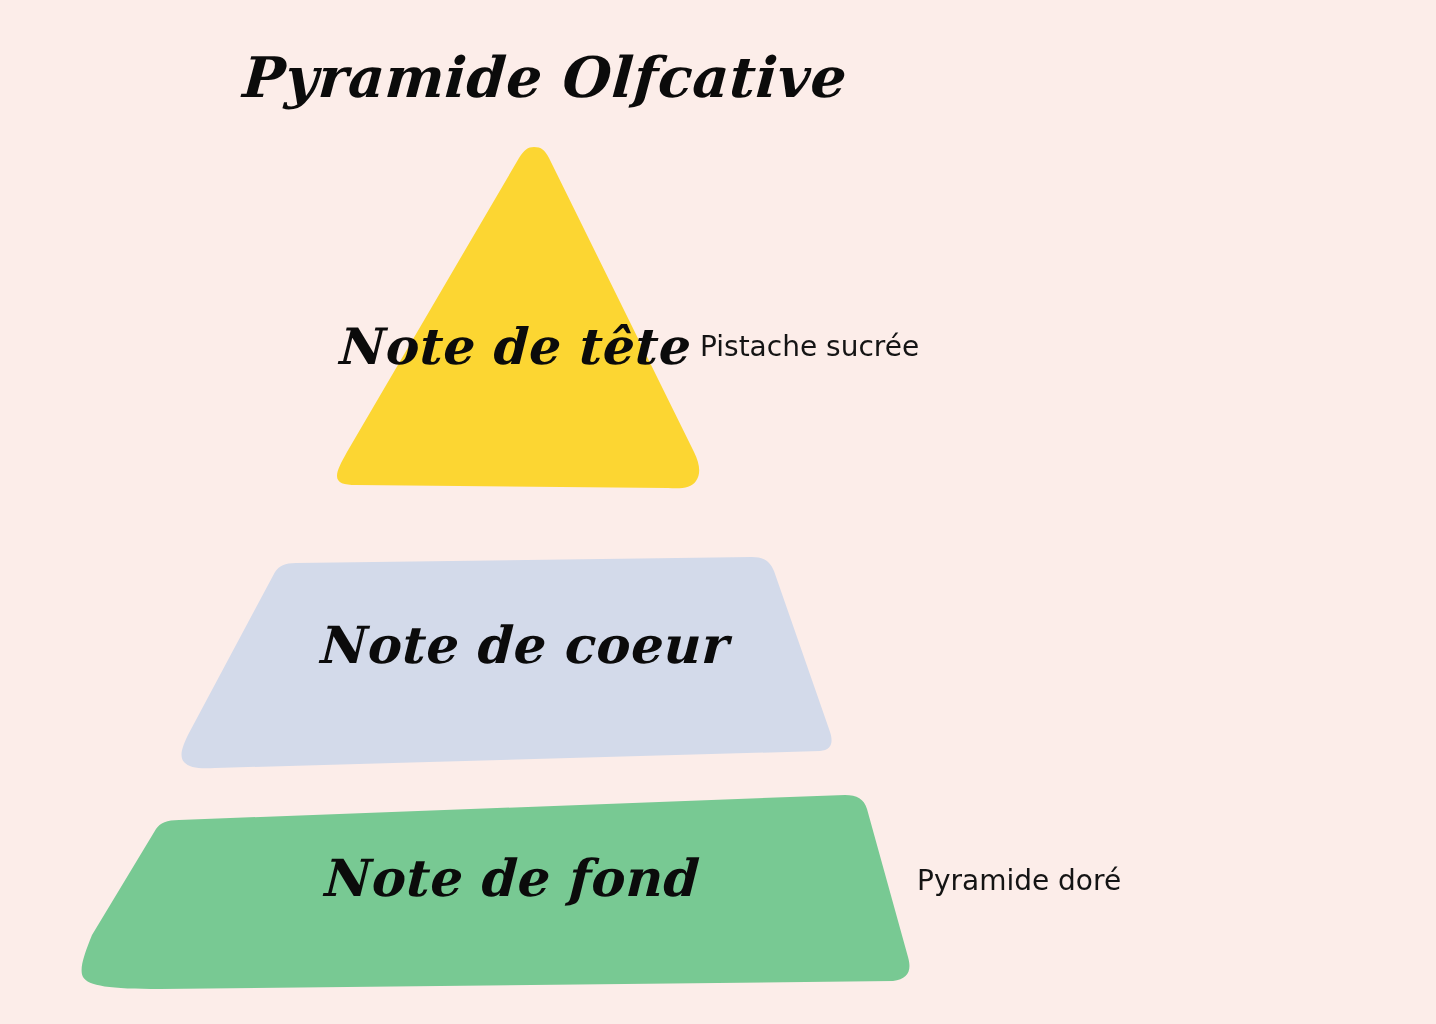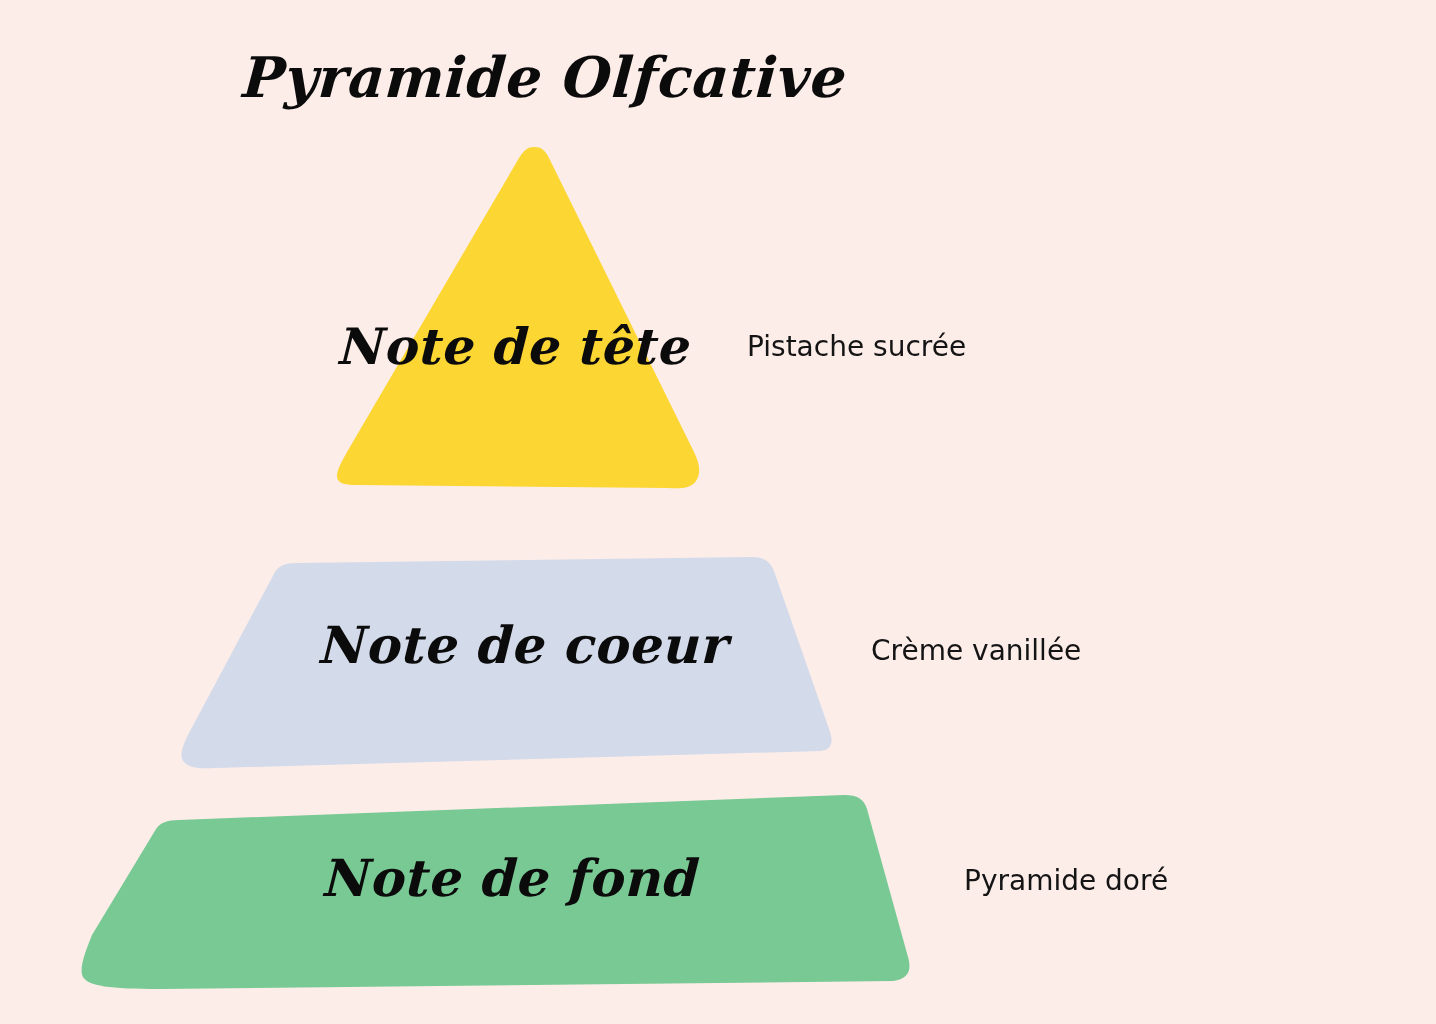--- a/index.html
+++ b/index.html
@@ -74,21 +74,20 @@
   }
 
   
   .note-desc {
     position: absolute;
     font-family: "DejaVu Sans", sans-serif;
     font-weight: 400;
     font-size: 28px;
     color: #141414;
     white-space: nowrap;
-    margin-left: 47px;
   }
   #desc-top   { left: 700px; top: 330px; }
   #desc-heart { left: 824px; top: 634px; }
   #desc-base  { left: 917px; top: 864px; }
 </style>
 </head>
 <body>
 
 <div id="page" style="background: rgb(252, 237, 233);">
 
@@ -131,17 +130,16 @@
   </svg>
 
   <div class="tier-label" id="label-top">Note de tête</div>
 
   <div class="tier-label" id="label-heart">Note de coeur</div>
 
   <div class="tier-label" id="label-base">Note de fond</div>
 
   <div class="note-desc" id="desc-top">Pistache sucrée</div>
 
-  <div class="note-desc" id="desc-heart">Crème vanillée</div>
 
   <div class="note-desc" id="desc-base">Pyramide doré</div>
 
 </div>
 
 </body></html>

